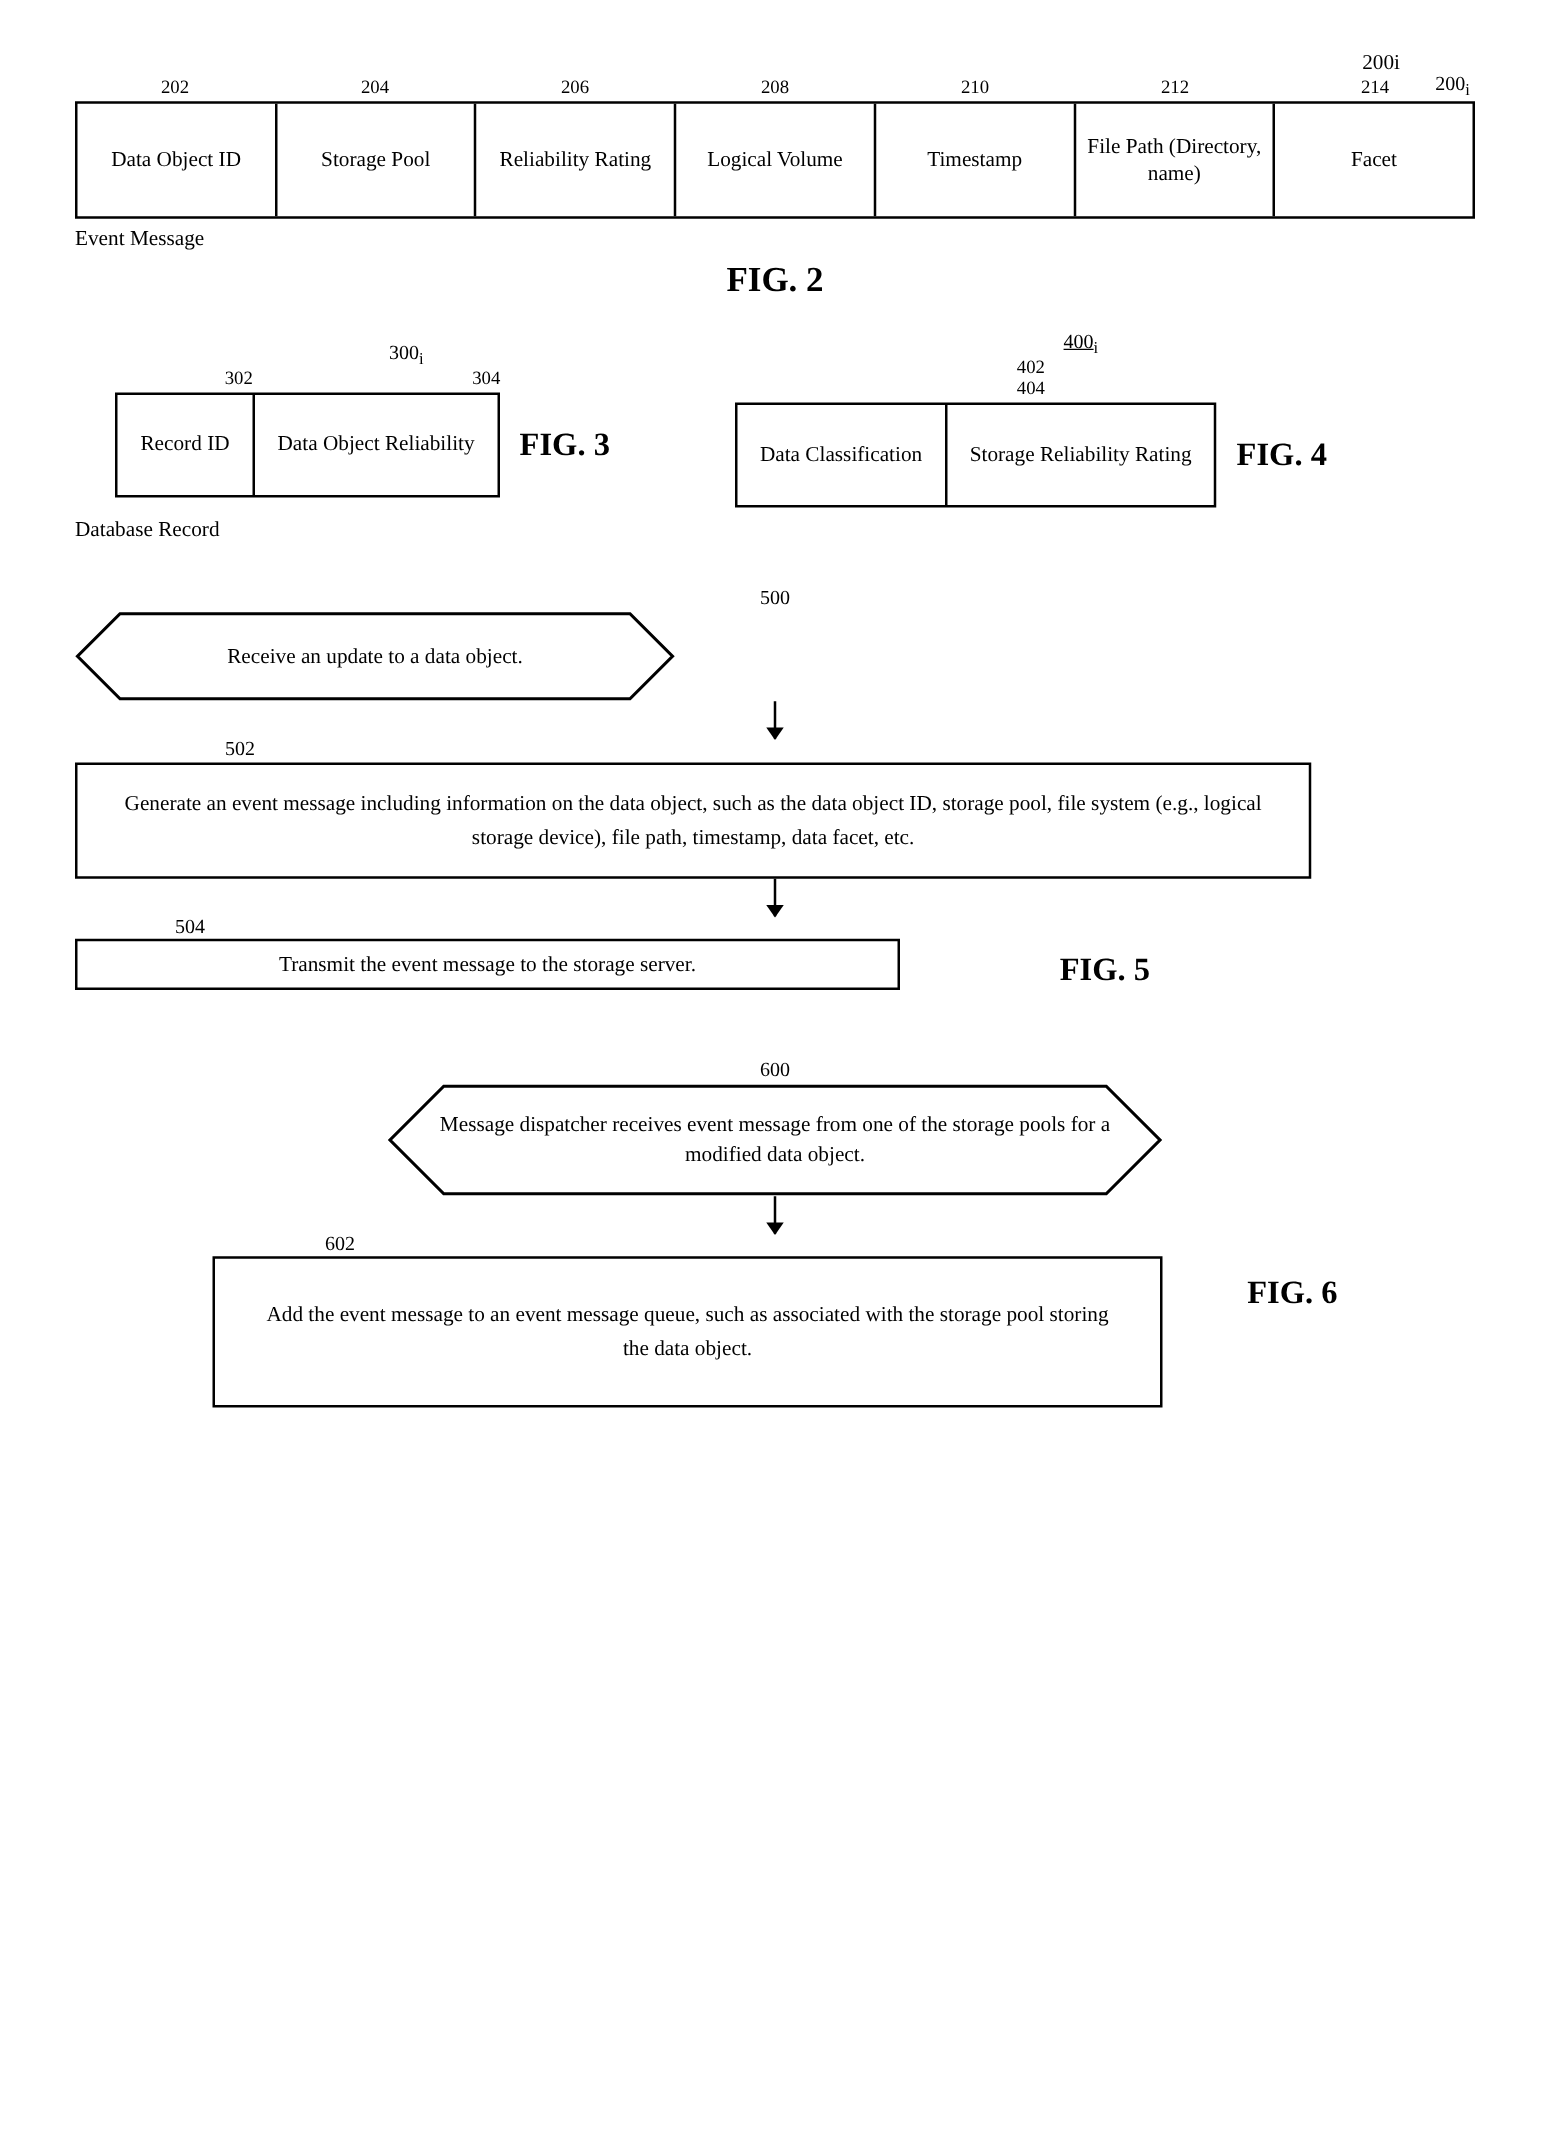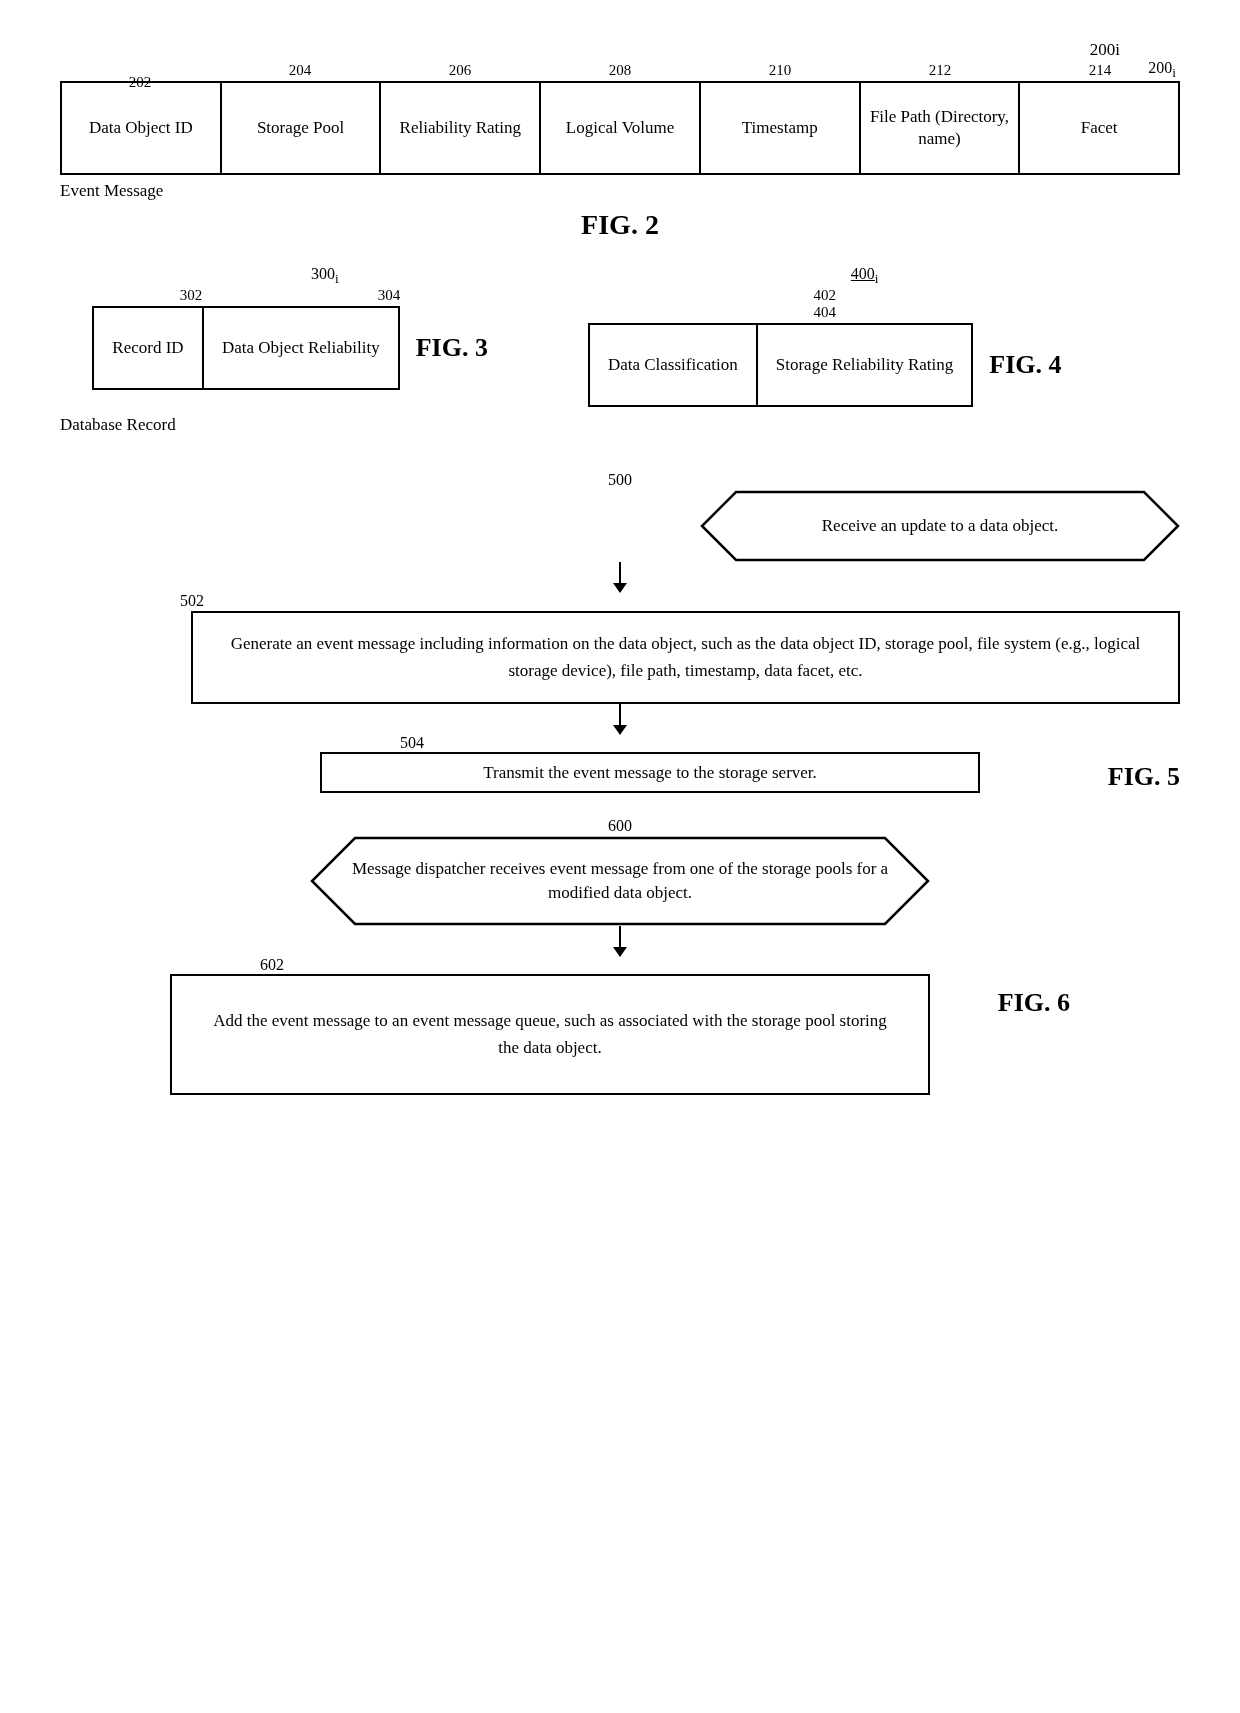--- a/index.html
+++ b/index.html
@@ -42,21 +42,21 @@
 <body>
 
 <div style="position:relative; margin-bottom: 4px;">
 
   <div style="display:flex; justify-content:flex-end; margin-bottom:2px; position:relative;">
     <span style="font-size:17px; margin-right:60px; position:relative;">200i</span>
   </div>
 
   <div style="display:flex; width:100%; margin-bottom:2px; padding-left:0;">
     <div style="flex:1; text-align:center; font-size:15px; position:relative;">
-      <span style="position:relative; top:12px;text-align:right;">202</span>
+      <span style="position:relative; top:0;text-align:right;">202</span>
     </div>
     <div style="flex:1; text-align:center; font-size:15px; position:relative;">
       <span>204</span>
     </div>
     <div style="flex:1; text-align:center; font-size:15px; position:relative;">
       <span>206</span>
     </div>
     <div style="flex:1; text-align:center; font-size:15px;">
       <span>208</span>
     </div>
@@ -83,21 +83,21 @@
     <div class="fig2-cell">Timestamp</div>
     <div class="fig2-cell">File Path (Directory, name)</div>
     <div class="fig2-cell" style="border-right:none;">Facet</div>
   </div>
 
   <div style="font-size:17px; margin-top:6px;">Event Message</div>
 </div>
 
 <div style="font-size:28px; font-weight:bold; text-align:center; margin:8px 0 24px 0;">FIG. 2</div>
 
-<div style="display:flex; gap:40px; margin-bottom:0; align-items:flex-start;padding-left:32px;">
+<div style="display:flex; gap:40px; margin-bottom:0; align-items:center;padding-left:32px;">
 
   <div style="position:relative;">
 
     <div style="position:relative; margin-bottom:0; display:flex; justify-content:center; margin-left:50px;">
       <span style="font-size:16px; margin-left:20px;">300<sub>i</sub></span>
     </div>
 
     <div style="display:flex; margin-bottom:2px; margin-left:0;">
       <div style="flex:1; text-align:center; font-size:15px;">302</div>
       <div style="flex:1; text-align:center; font-size:15px;">304</div>
@@ -128,21 +128,21 @@
         <div class="fig4-cell">Data Classification</div>
         <div class="fig4-cell" style="border-right:none; min-width:130px;">Storage Reliability Rating</div>
       </div>
       <span style="font-size:26px; font-weight:bold; white-space:nowrap;">FIG. 4</span>
     </div>
   </div>
 </div>
 
 <div style="font-size:17px; margin-top:8px; margin-bottom:36px;">Database Record</div>
 
-<div style="display:flex; flex-direction:column; align-items:flex-end; margin-bottom:24px; position:relative;">
+<div style="display:flex; flex-direction:column; align-items:flex-start; margin-bottom:56px; position:relative;">
 
   <div style="align-self:center; margin-bottom:1px; position:relative; margin-right:0;">
     <span style="font-size:16px;">500</span>
   </div>
 
   <div style="position:relative; width:480px; height:72px; display:flex; align-items:center; justify-content:center; margin-bottom:0;">
     <svg width="480" height="72" style="position:absolute; top:0; left:0;">
       <polygon points="36,2 444,2 478,36 444,70 36,70 2,36" fill="white" stroke="black" stroke-width="2.5"></polygon>
     </svg>
     <span style="position:relative; z-index:1; font-size:17px; text-align:center;">Receive an update to a data object.</span>

